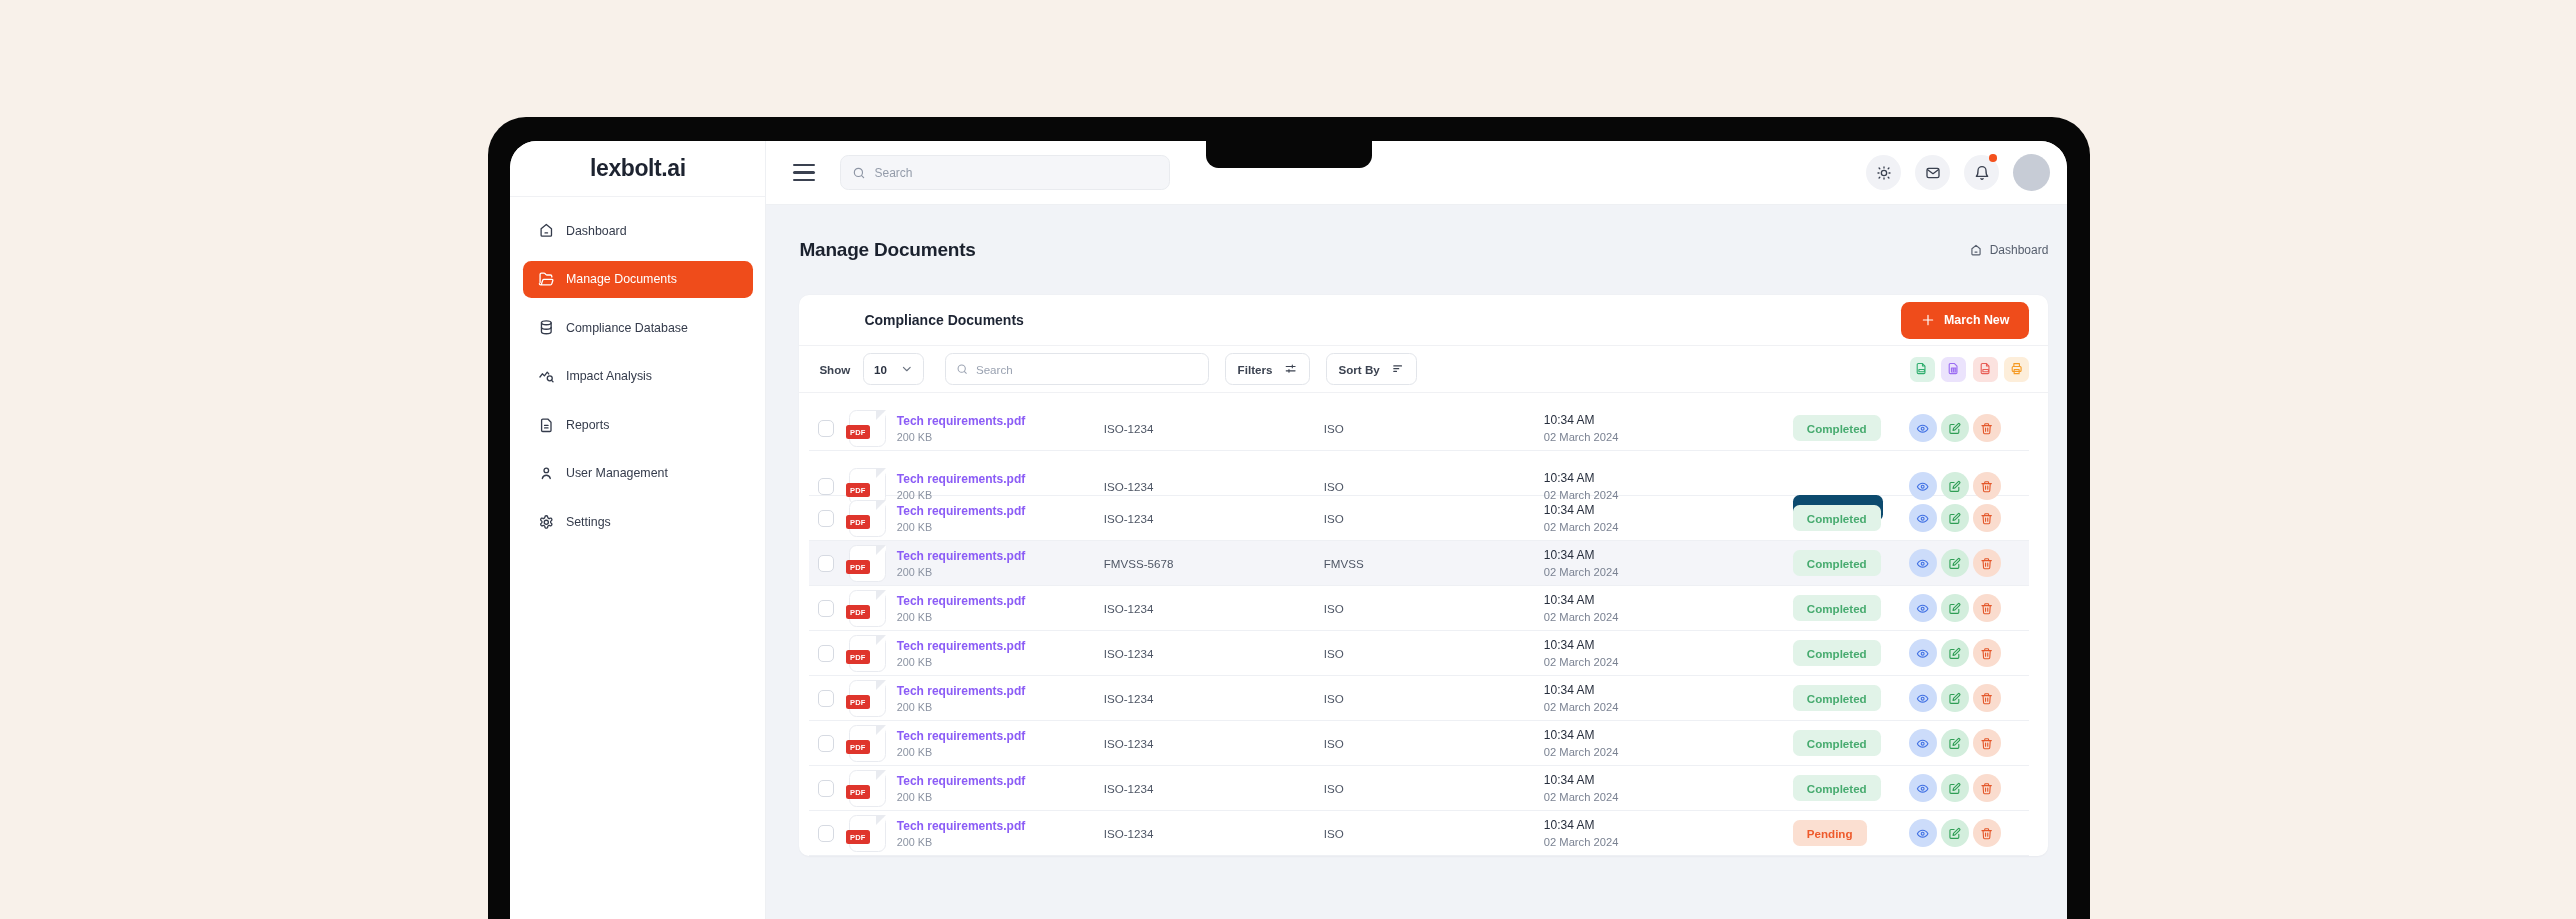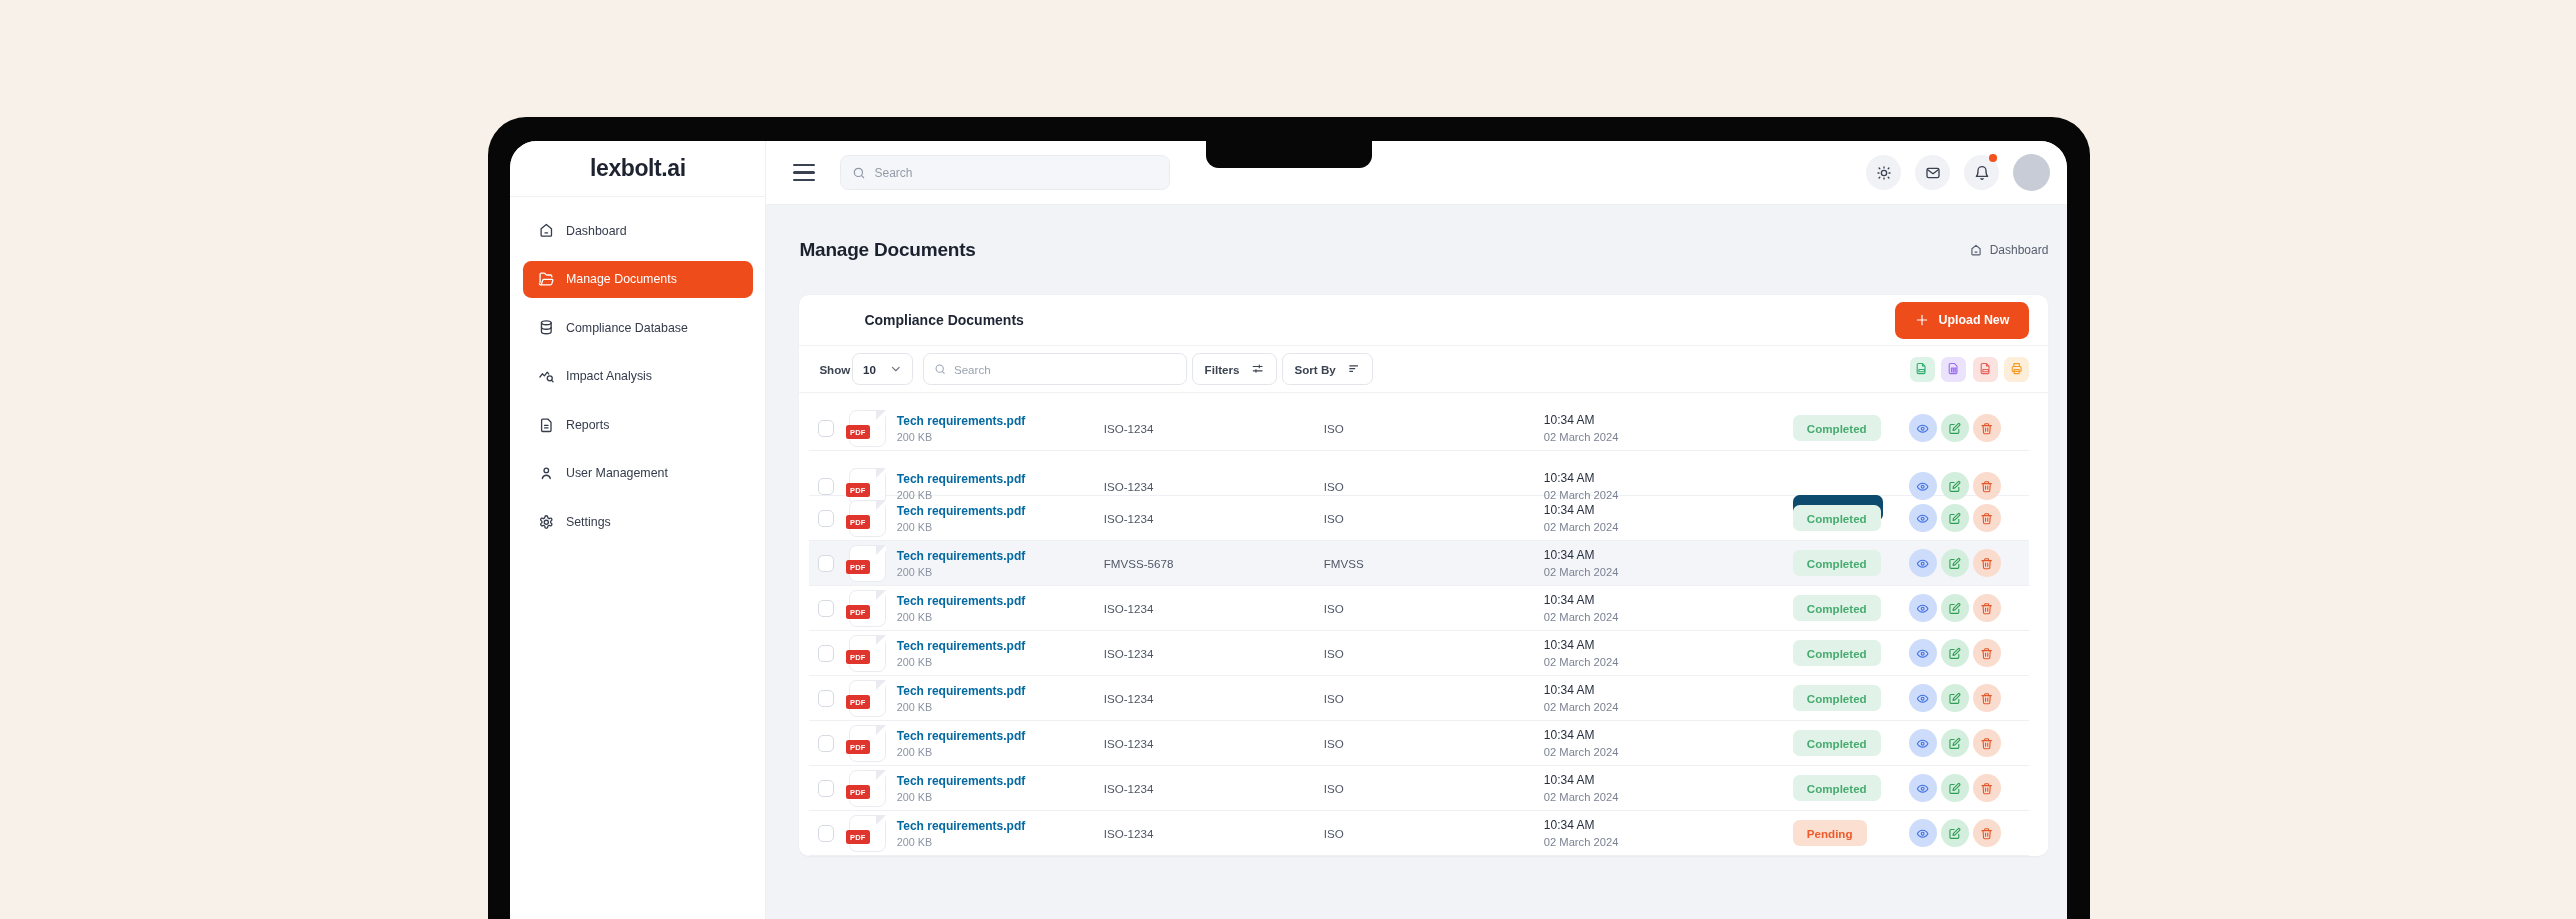--- a/index.html
+++ b/index.html
@@ -58,21 +58,21 @@
   
   .card { background:#fff; border-radius:10px; box-shadow:0 0.8px 1.7px rgba(20,30,50,.04); }
   .card-head { height:50px; display:flex; align-items:center; justify-content:space-between;
                padding:0 19px 0 20px; }
   .card-title { font-size:14px; font-weight:700; color:#1d2433;margin-left:45px; }
   .upload-btn { height:37px; padding:0 20px; background:#ef4c1b; color:#fff; border:none;
                 border-radius:8.3px; font-size:12.4px; font-weight:600; display:flex; align-items:center;
                 gap:9px; cursor:pointer; font-family:inherit; }
   .upload-btn svg { width:14px; height:14px; }
 
-  .controls { display:flex; align-items:center; gap:5px; padding:8.3px 19px 8.3px 20px; height:48px;
+  .controls { display:flex; align-items:center; gap:16px; padding:8.3px 19px 8.3px 20px; height:48px;
               border-top:0.8px solid #f0f1f4; border-bottom:0.8px solid #f0f1f4; }
   .ctl-label { font-size:11.6px; font-weight:600; color:#3c4351; }
   .select { width:61px; height:32px; border:0.8px solid #e2e5ea; border-radius:7.5px; display:flex;
             align-items:center; justify-content:space-between; padding:0 10px; cursor:pointer;
             margin-left:-3.3px; }
   .select span { font-size:11.6px; font-weight:600; color:#2a3140; }
   .select svg { width:11.6px; height:11.6px; color:#6b7380; }
   .ctl-search { width:264px; height:32px; border:0.8px solid #e2e5ea; border-radius:7.5px; display:flex;
                 align-items:center; padding:0 10px; gap:7.5px; margin-left:5px; }
   .ctl-search svg { width:12.4px; height:12.4px; color:#9aa2b1; flex:none; }
@@ -106,21 +106,21 @@
   .checkbox { width:16.6px; height:16.6px; border:1.2px solid #d6dae2; border-radius:5px; background:#fff;
               cursor:pointer; }
   .cell-title { display:flex; align-items:center; gap:10.8px; padding-left:6.6px; }
   .pdf-file { width:37px; height:37px; background:#fff; border:0.8px solid #e9ebf0; border-radius:7.5px;
               position:relative; flex:none; }
   .pdf-file .fold { position:absolute; top:-0.8px; right:-0.8px; width:0; height:0;
                     border-left:10px solid #e9ebf0; border-top:10px solid #fff;
                     border-radius:0 6.6px 0 0; transform:rotate(90deg); }
   .pdf-badge { position:absolute; left:-4.1px; bottom:6.6px; background:#df352c; color:#fff;
                font-size:7.5px; font-weight:700; padding:2.5px 4.1px; border-radius:2.5px; letter-spacing:0.2px; }
-  .doc-name { font-size:12px; font-weight:600; color:#0369a1; line-height:1.4; }
+  .doc-name { font-size:12px; font-weight:600; color:#8b5cf6; line-height:1.4; }
   .doc-size { font-size:10.8px; color:#8b93a2; line-height:1.3; }
   .cell-text { font-size:11.6px; color:#4e5665; }
   .dt-time { font-size:12px; font-weight:400; color:#272e3d; line-height:1.45; }
   .dt-date { font-size:11.2px; color:#7a8292; line-height:1.3; }
   .badge { display:inline-block; font-size:11.6px; font-weight:600; padding:6.6px 14px; border-radius:6.6px; }
   .badge.completed { background:#e1f3e8; color:#47ab6f; }
   .badge.processing { background:#0c4a6e; color:#f2a51f;margin-top:44px; }
   .badge.pending { background:#fbdfd1; color:#ee5a2c; }
   .cell-actions { display:flex; gap:4.1px; padding-left:8.3px; }
   .act-btn { width:28px; height:28px; border-radius:50%; border:none; display:flex; align-items:center;
@@ -245,21 +245,21 @@
         </div>
       </div>
 
       <section class="card">
         <div class="card-head">
           <h2 class="card-title">Compliance Documents</h2>
           <button class="upload-btn">
             <svg viewBox="0 0 24 24" fill="none" stroke="currentColor" stroke-width="2" stroke-linecap="round">
                 <path d="M12 4v16M4 12h16"></path>
               </svg>
-            <span>Upload New</span>
+            <span>March New</span>
           </button>
         </div>
 
         <div class="controls">
           <span class="ctl-label">Show</span>
           <div class="select">
             <span>10</span>
             <svg viewBox="0 0 24 24" fill="none" stroke="currentColor" stroke-width="2.4" stroke-linecap="round" stroke-linejoin="round">
                 <path d="m5 9 7 7 7-7"></path>
               </svg>

